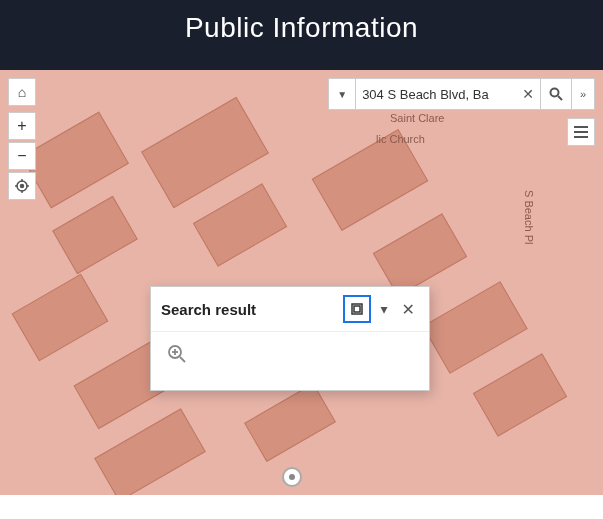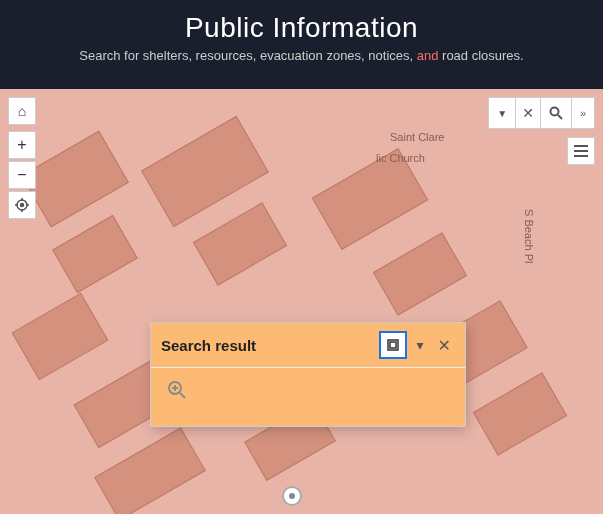--- a/index.html
+++ b/index.html
@@ -173,24 +173,24 @@
       display: block;
       width: 14px;
       height: 2px;
       background: #555;
     }
 
     
     #search-popup {
       position: absolute;
       left: 150px;
-      top: 233px;
-      background: #fdba74;
-      border: 1px solid #ccc;
-      width: 316px;
+      top: 216px;
+      background: #ffffff;
+      border: 1px solid #ccc;
+      width: 280px;
       box-shadow: 2px 4px 12px rgba(0,0,0,0.2);
       z-index: 20;
     }
 
     #popup-header {
       display: flex;
       align-items: center;
       padding: 8px 10px;
       border-bottom: 1px solid #eee;
       gap: 6px;
@@ -289,23 +289,20 @@
       font-size: 11px;
       color: #8a5a50;
       pointer-events: none;
     }
   </style>
 </head>
 <body>
 
 <div id="header">
   <h1>Public Information</h1>
-  <p>
-    <span>Search for shelters, resources, evacuation zones, notices,</span><span class="highlight"> and</span><span> road closures.</span>
-  </p>
 </div>
 
 <div id="map-area">
 
   <div class="building" style="left:30px;top:60px;width:90px;height:60px;transform:rotate(-30deg);"></div>
   <div class="building" style="left:60px;top:140px;width:70px;height:50px;transform:rotate(-30deg);"></div>
   <div class="building" style="left:20px;top:220px;width:80px;height:55px;transform:rotate(-30deg);"></div>
   <div class="building" style="left:80px;top:290px;width:90px;height:50px;transform:rotate(-30deg);"></div>
   <div class="building" style="left:150px;top:50px;width:110px;height:65px;transform:rotate(-30deg);"></div>
   <div class="building" style="left:200px;top:130px;width:80px;height:50px;transform:rotate(-30deg);"></div>
@@ -316,20 +313,21 @@
   <div class="building" style="left:100px;top:360px;width:100px;height:50px;transform:rotate(-30deg);"></div>
   <div class="building" style="left:250px;top:330px;width:80px;height:45px;transform:rotate(-30deg);"></div>
 
   <span class="map-label" style="left:390px;top:42px;">Saint Clare</span>
   <span class="map-label" style="left:376px;top:63px;">lic Church</span>
   <span class="map-label" style="left:535px;top:120px;transform:rotate(90deg);transform-origin:left top;">S Beach Pl</span>
 
   <div id="map-toolbar-top">
     <div class="search-bar">
       <div class="dropdown-arrow">▼</div>
+      <input type="text" value="304 S Beach Blvd, Ba" style="">
       <div class="clear-btn">✕</div>
       <div class="search-btn">
         <svg width="14" height="14" viewBox="0 0 14 14" fill="none" stroke="#555" stroke-width="2">
           <circle cx="5.5" cy="5.5" r="4"></circle>
           <line x1="9" y1="9" x2="13" y2="13"></line>
         </svg>
       </div>
     </div>
     <div class="expand-btn">»</div>
   </div>

